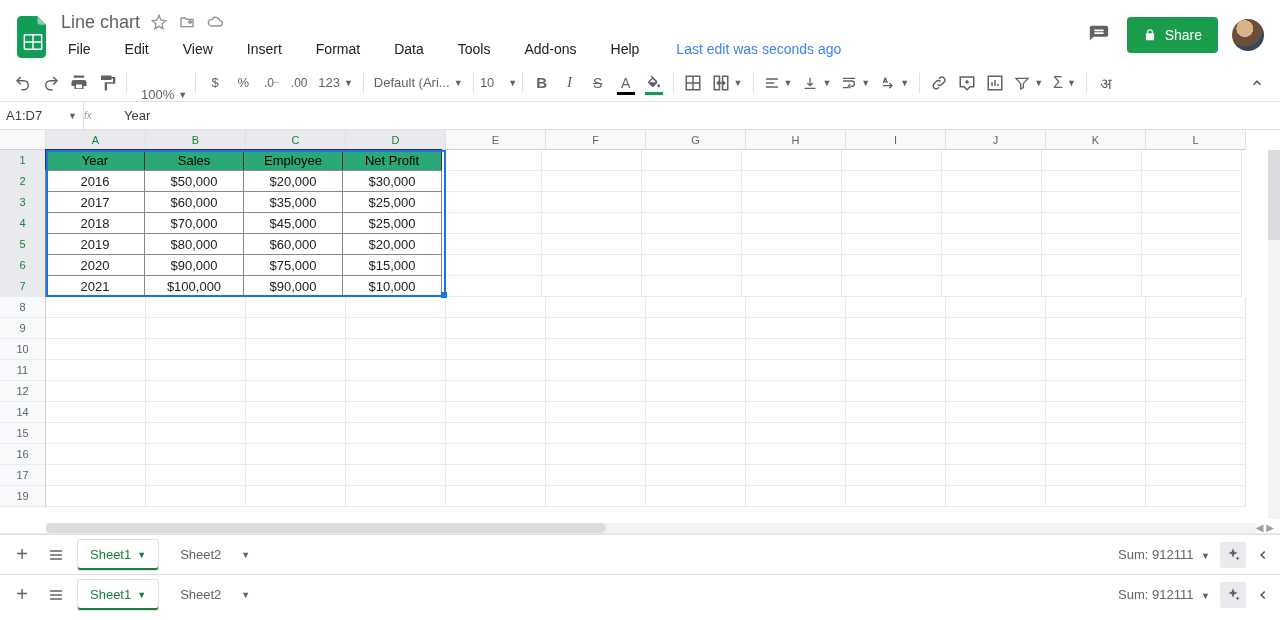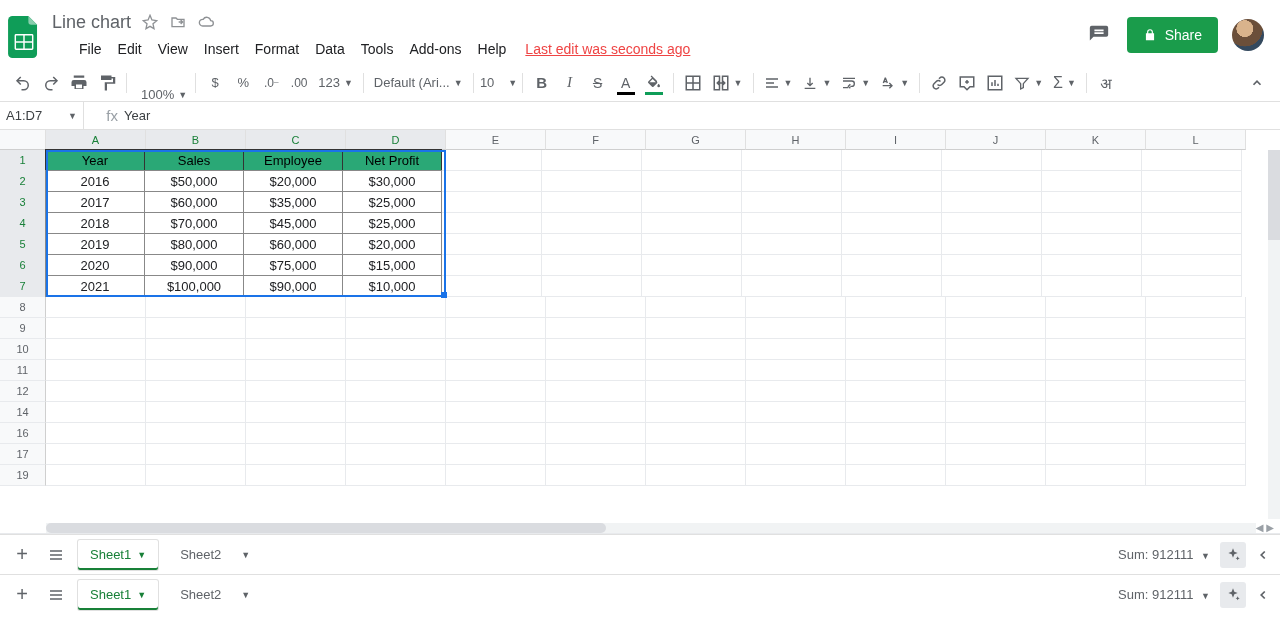--- a/index.html
+++ b/index.html
@@ -1,28 +1,28 @@
 <!DOCTYPE html>
 <html><head>
 <meta charset="utf-8">
 <style>
   * { box-sizing: border-box; margin: 0; padding: 0; }
   body { font-family: Arial, sans-serif; font-size: 13px; color: #3c4043; background: #fff; width: 1280px; height: 620px; overflow: hidden; }
 
   
-  .titlebar { display: flex; align-items: center; padding: 6px 10px 0 4px; height: 64px; }
+  .titlebar { display: flex; align-items: center; padding: 6px 10px 0 13px; height: 64px; }
   .app-icon { width: 40px; height: 40px; display: flex; align-items: center; justify-content: center; margin-right: 8px; margin-top: 4px; }
   .app-icon svg { width: 32px; height: 42px; }
   .title-area { flex: 0 0 auto; display: flex; flex-direction: column; }
   .title-row { display: flex; align-items: center; gap: 10px; height: 26px; }
   .doc-title { font-size: 18px; color: #5f6368; font-weight: 400; }
   .title-icon { color: #5f6368; opacity: .7; cursor: pointer; height: 18px; width: 18px; display: inline-flex; align-items: center; justify-content: center; }
-  .menubar { display: flex; gap: 2px; padding-top: 2px; font-size: 14px; color: #202124; margin-left: 20px; }
+  .menubar { display: flex; gap: 20px; padding-top: 2px; font-size: 14px; color: #202124; }
   .menu-item { padding: 4px 7px; cursor: pointer; border-radius: 3px; }
-  .last-edit { color: #ef4444; text-decoration: underline; padding: 4px 10px; cursor: pointer; }
+  .last-edit { color: #3b82f6; padding: 4px 10px; cursor: pointer; }
   .title-spacer { flex: 1; }
   .right-controls { display: flex; align-items: center; gap: 14px; padding-right: 6px; }
   .comments-icon { color: #5f6368; width: 28px; height: 28px; display: flex; align-items: center; justify-content: center; cursor: pointer; }
   .share-btn { background: #1a9c4b; color: #fff; border: none; border-radius: 4px; height: 36px; padding: 0 16px; font-size: 14px; font-weight: 500; display: flex; align-items: center; gap: 8px; cursor: pointer; }
   .avatar { width: 32px; height: 32px; border-radius: 50%; background: radial-gradient(circle at 40% 30%, #d9b38c 0 28%, #6b4f3a 29% 60%, #34495e 61% 100%); }
 
   
   .toolbar { display: flex; align-items: center; padding: 0 10px; height: 38px; border-bottom: 1px solid #e0e0e0; gap: 2px; color: #5f6368; }
   .tbtn { min-width: 26px; height: 28px; display: inline-flex; align-items: center; justify-content: center; border-radius: 3px; cursor: pointer; padding: 0 4px; font-size: 13px; }
   .zoom { font-size: 13px; padding: 0 2px 0 8px; margin-top: 24px; }
@@ -31,21 +31,21 @@
   .fsize { width: 36px; text-align: left; padding-left: 6px; }
   .collapse { margin-left: auto; }
   .tsep { width: 1px; height: 20px; background: #e0e0e0; margin: 0 4px; }
   .color-underline { position: relative; }
   .color-underline::after { content: ""; position: absolute; left: 4px; right: 4px; bottom: 2px; height: 3px; background: var(--bar, #000); }
 
   
   .formula-row { display: flex; align-items: center; height: 28px; border-bottom: 1px solid #e0e0e0; }
   .namebox { width: 84px; height: 100%; display: flex; align-items: center; padding: 0 6px; font-size: 13px; color: #3c4043; border-right: 1px solid #e0e0e0; position: relative; }
   .namebox .caret { margin-left: auto; font-size: 9px; color: #5f6368; }
-  .fx { width: 34px; text-align: right; color: #9aa0a6; font-size: 15px; }
+  .fx { width: 34px; text-align: left; font-style: italic; color: #9aa0a6; font-size: 10px; }
   .formula-text { font-size: 13px; padding-left: 6px; }
 
   
   .grid-area { position: relative; height: 404px; border-bottom: 1px solid #e8eaed; overflow: hidden; }
   .col-headers { display: flex; height: 20px; font-size: 11px; color: #5f6368; }
   .corner { width: 46px; flex: 0 0 46px; border-right: 1px solid #e0e0e0; border-bottom: 1px solid #cfcfcf; background: #f8f9fa; }
   .ch { flex: 0 0 100px; text-align: center; border-right: 1px solid #e0e0e0; border-bottom: 1px solid #cfcfcf; background: #f8f9fa; line-height: 20px; }
   .ch.sel { background: #e8eaed; color: #188038; }
   .rows { position: relative; }
   .row { display: flex; height: 21px; }
@@ -489,20 +489,35 @@
         <div class="cell"></div>
         <div class="cell"></div>
         <div class="cell"></div>
         <div class="cell"></div>
         <div class="cell"></div>
         <div class="cell"></div>
         <div class="cell"></div>
         <div class="cell"></div>
       </div>
       <div class="row">
+        <div class="rh">15</div>
+        <div class="cell"></div>
+        <div class="cell"></div>
+        <div class="cell"></div>
+        <div class="cell"></div>
+        <div class="cell"></div>
+        <div class="cell"></div>
+        <div class="cell"></div>
+        <div class="cell"></div>
+        <div class="cell"></div>
+        <div class="cell"></div>
+        <div class="cell"></div>
+        <div class="cell"></div>
+      </div>
+      <div class="row">
         <div class="rh">16</div>
         <div class="cell"></div>
         <div class="cell"></div>
         <div class="cell"></div>
         <div class="cell"></div>
         <div class="cell"></div>
         <div class="cell"></div>
         <div class="cell"></div>
         <div class="cell"></div>
         <div class="cell"></div>

